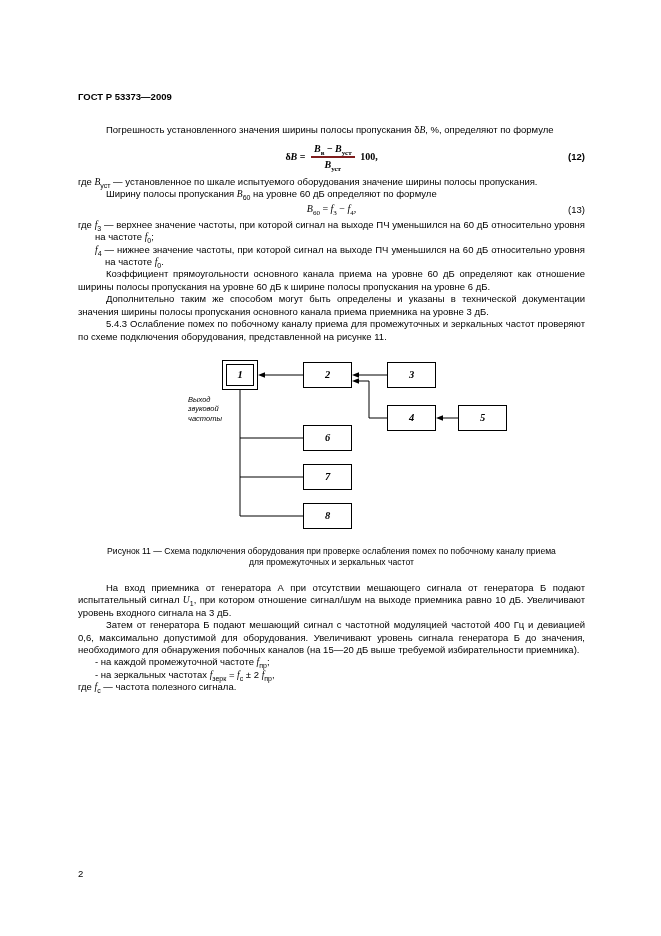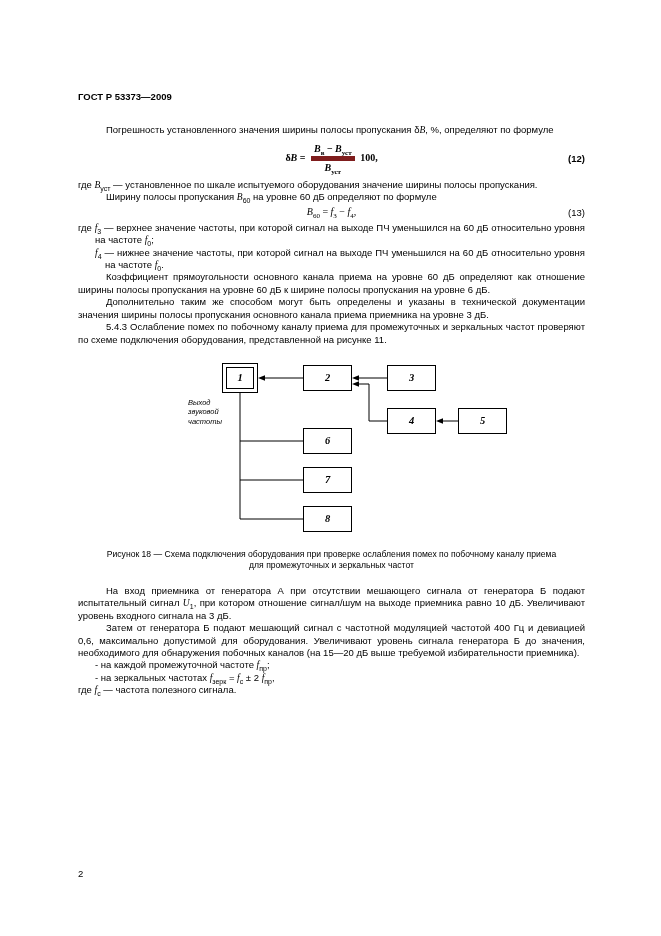--- a/index.html
+++ b/index.html
@@ -16,21 +16,21 @@
   p.hang2 { padding-left:27px; text-indent:-10px; }
   p.dash { text-indent:17px; }
   i { font-family:"Liberation Serif", serif; }
   sub { font-size:7px; line-height:0; }
   .formula-row { position:relative; text-align:center; }
   .formula-row.tall { margin:6px 0 4px;font-weight:bold; }
   .formula-row.flat { margin:3px 0; }
   .formula { display:inline-block; font-family:"Liberation Serif", serif; font-size:10px; }
   .formula-number { position:absolute; right:0; top:50%; transform:translateY(-50%); font-size:9.5px; font-family:"Liberation Sans", sans-serif; }
   .frac { display:inline-block; vertical-align:middle; text-align:center; margin:0 3px; }
-  .frac .num { display:block; border-bottom:5px solid #7f1d1d; padding:0 3px 1px; }
+  .frac .num { display:block; border-bottom:2px solid #7f1d1d; padding:0 3px 1px; }
   .frac .den { display:block; padding-top:1px; }
   .figure-area { position:relative; height:182px; margin:10px 0 8px; }
   .wires { position:absolute; left:0; top:0; }
   .blk {
     position:absolute; border:1px solid #000; background:#fff;
     display:flex; align-items:center; justify-content:center;
     font-family:"Liberation Serif", serif; font-style:italic; font-weight:bold; font-size:10.5px;
   }
   .blk-inner {
     position:absolute; left:3px; top:3px; right:3px; bottom:3px; border:1px solid #000;
@@ -119,21 +119,21 @@
       <span>7</span>
     </div>
     <div class="blk" style="left:225px; top:150px; width:49px; height:26px;">
       <span>8</span>
     </div>
 
     <div class="out-label">Выход звуковой частоты</div>
   </div>
 
 
-  <div class="fig-caption">Рисунок 18 — Схема подключения оборудования при проверке ослабления помех по побочному каналу приема для промежуточных и зеркальных частот</div>
+  <div class="fig-caption">Рисунок 11 — Схема подключения оборудования при проверке ослабления помех по побочному каналу приема для промежуточных и зеркальных частот</div>
 
   <p class="body indent">На вход приемника от генератора А при отсутствии мешающего сигнала от генератора Б подают испытательный сигнал <i>U</i><sub>1</sub>, при котором отношение сигнал/шум на выходе приемника равно 10 дБ. Увеличивают уровень входного сигнала на 3 дБ.</p>
   <p class="body indent">Затем от генератора Б подают мешающий сигнал с частотной модуляцией частотой 400 Гц и девиацией 0,6, максимально допустимой для оборудования. Увеличивают уровень сигнала генератора Б до значения, необходимого для обнаружения побочных каналов (на 15—20 дБ выше требуемой избирательности приемника).</p>
   <p class="body dash">- на каждой промежуточной частоте <i>f</i><sub>пр</sub>;</p>
   <p class="body dash">- на зеркальных частотах <i>f</i><sub>зерк</sub> = <i>f</i><sub>с</sub> ± 2 <i>f</i><sub>пр</sub>,</p>
   <p class="body">где <i>f</i><sub>с</sub> — частота полезного сигнала.</p>
 
 </div>
 
 <div class="page-num">2</div>

